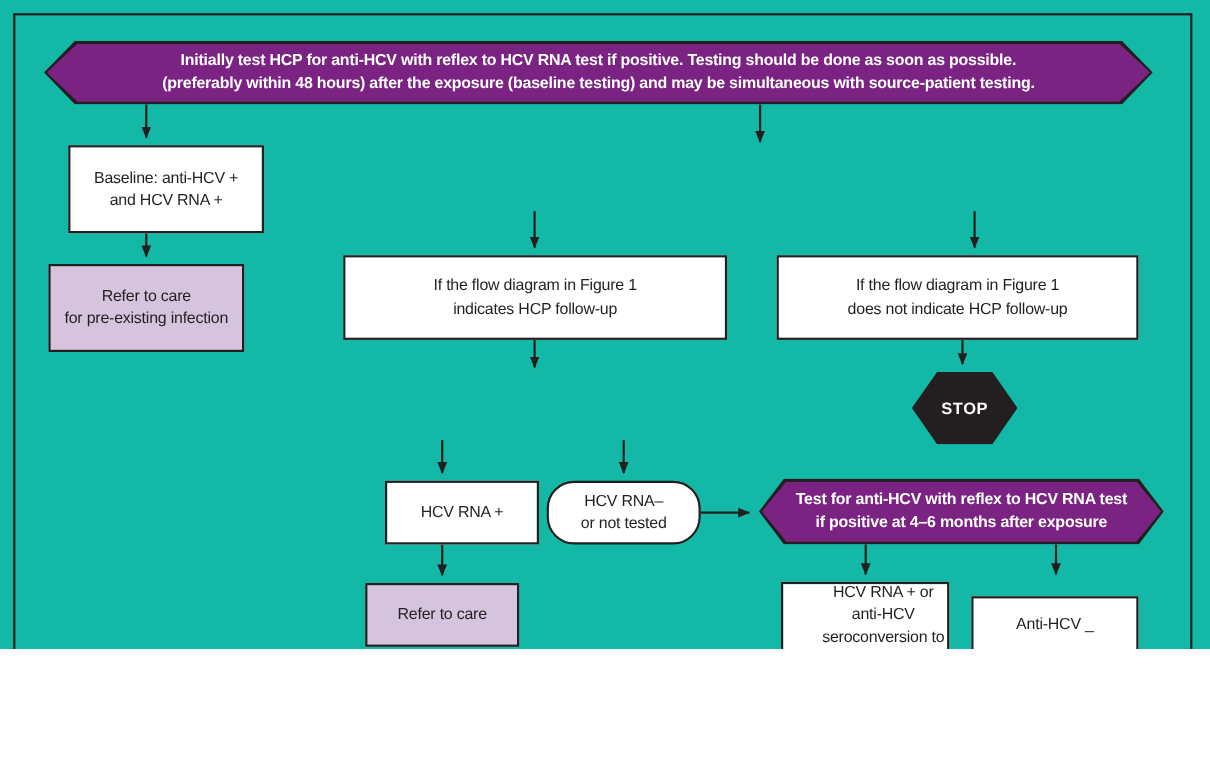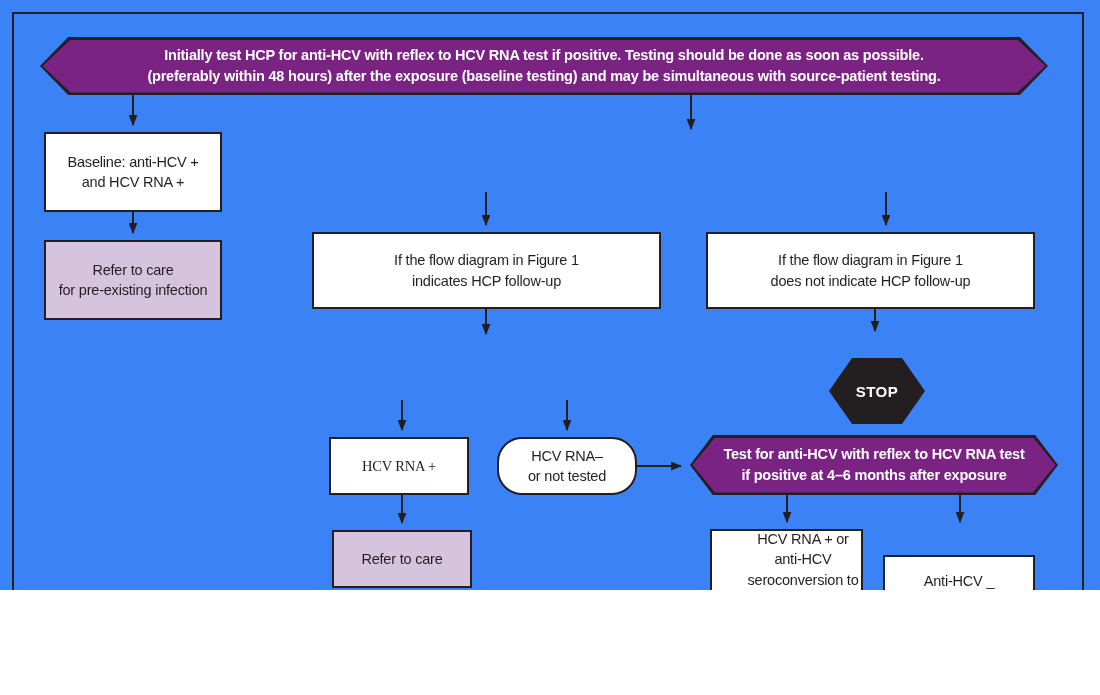--- a/index.html
+++ b/index.html
@@ -1,17 +1,17 @@
 <!DOCTYPE html>
 <html><head>
 <meta charset="utf-8">
 <style>
   html,body { margin:0; padding:0; background:#ffffff; }
   .figure {
-    position:relative; width:1100px; height:590px; background:#3b82f6;
+    position:relative; width:1100px; height:590px; background:#14b8a6;
     font-family:"Liberation Sans", sans-serif; color:#231F20; overflow:hidden;
   }
   .figure-border {
     position:absolute; left:12px; top:12px; width:1072px; height:669px;
     border:2px solid #231F20; box-sizing:border-box;
   }
   .connectors { position:absolute; left:0; top:0; }
   .arrow { stroke:#231F20; stroke-width:2; fill:none; }
 
   .node {
@@ -33,21 +33,21 @@
     font-size:14.5px; line-height:1.45; letter-spacing:-0.2px;
   }
   .clip-banner { clip-path:polygon(0 50%, 2.8% 0, 97.2% 0, 100% 50%, 97.2% 100%, 2.8% 100%); }
   .clip-wide   { clip-path:polygon(0 50%, 4.4% 0, 95.6% 0, 100% 50%, 95.6% 100%, 4.4% 100%); }
   .clip-mid    { clip-path:polygon(0 50%, 6.2% 0, 93.8% 0, 100% 50%, 93.8% 100%, 6.2% 100%); }
 
   .stop {
     position:absolute; background:#231F20; color:#ffffff;
     clip-path:polygon(0 50%, 24% 0, 76% 0, 100% 50%, 76% 100%, 24% 100%);
     display:flex; align-items:center; justify-content:center;
-    font-weight:bold; font-size:15px; letter-spacing:0.5px;margin-top:20px;
+    font-weight:bold; font-size:15px; letter-spacing:0.5px;
   }
 </style>
 </head>
 <body>
 
 <div class="figure">
 
   <div class="figure-border"></div>
 
   <svg class="connectors" width="1100" height="695" viewBox="0 0 1100 695">
@@ -72,21 +72,21 @@
     <path class="arrow" d="M960,581 V606" marker-end="url(#ah)"></path>
     <path class="arrow" d="M787,610 V627 H402 V595" marker-end="url(#ah)"></path>
   </svg>
 
   <div class="hex clip-banner" style="left:40px; top:37px; width:1008px; height:58px;">
     <div class="hex-fill clip-banner"></div>
     <span class="hex-text">Initially test HCP for anti-HCV with reflex to HCV RNA test if positive. Testing should be done as soon as possible.
 (preferably within 48 hours) after the exposure (baseline testing) and may be simultaneous with source-patient testing.</span>
   </div>
 
-  <div class="node box" style="left:44px; top:132px; width:178px; height:80px;">
+  <div class="node box" style="left:62px; top:132px; width:178px; height:80px;">
     <span class="node-text">Baseline: anti-HCV +
 and HCV RNA +</span>
   </div>
 
   <div class="node box-purple" style="left:44px; top:240px; width:178px; height:80px;">
     <span class="node-text">Refer to care
 for pre-existing infection</span>
   </div>
 
 
@@ -98,21 +98,21 @@
   <div class="node box" style="left:706px; top:232px; width:329px; height:77px;">
     <span class="node-text">If the flow diagram in Figure 1
 does not indicate HCP follow-up</span>
   </div>
 
   <div class="stop" style="left:829px; top:338px; width:96px; height:66px;">
     <span>STOP</span>
   </div>
 
 
-  <div class="node box" style="left:329px; top:437px; width:140px; height:58px;font-family:Liberation Serif, serif;">
+  <div class="node box" style="left:350px; top:437px; width:140px; height:58px;">
     <span class="node-text">HCV RNA +</span>
   </div>
 
   <div class="node box" style="left:497px; top:437px; width:140px; height:58px;border-radius:25px;">
     <span class="node-text">HCV RNA–
 or not tested</span>
   </div>
 
   <div class="hex clip-mid" style="left:690px; top:435px; width:368px; height:60px;">
     <div class="hex-fill clip-mid"></div>
@@ -123,21 +123,21 @@
   <div class="node box-purple" style="left:332px; top:530px; width:140px; height:58px;">
     <span class="node-text">Refer to care</span>
   </div>
 
   <div class="node box" style="left:710px; top:529px; width:153px; height:81px;padding-left:33px;">
     <span class="node-text">HCV RNA + or
 anti-HCV
 seroconversion to +</span>
   </div>
 
-  <div class="node box" style="left:883px; top:555px; width:152px; height:52px;">
+  <div class="node box" style="left:883px; top:542px; width:152px; height:52px;">
     <span class="node-text">Anti-HCV _</span>
   </div>
 
   <div class="stop" style="left:917px; top:613px; width:86px; height:62px;">
     <span>STOP</span>
   </div>
 
 </div>
 
 </body></html>

